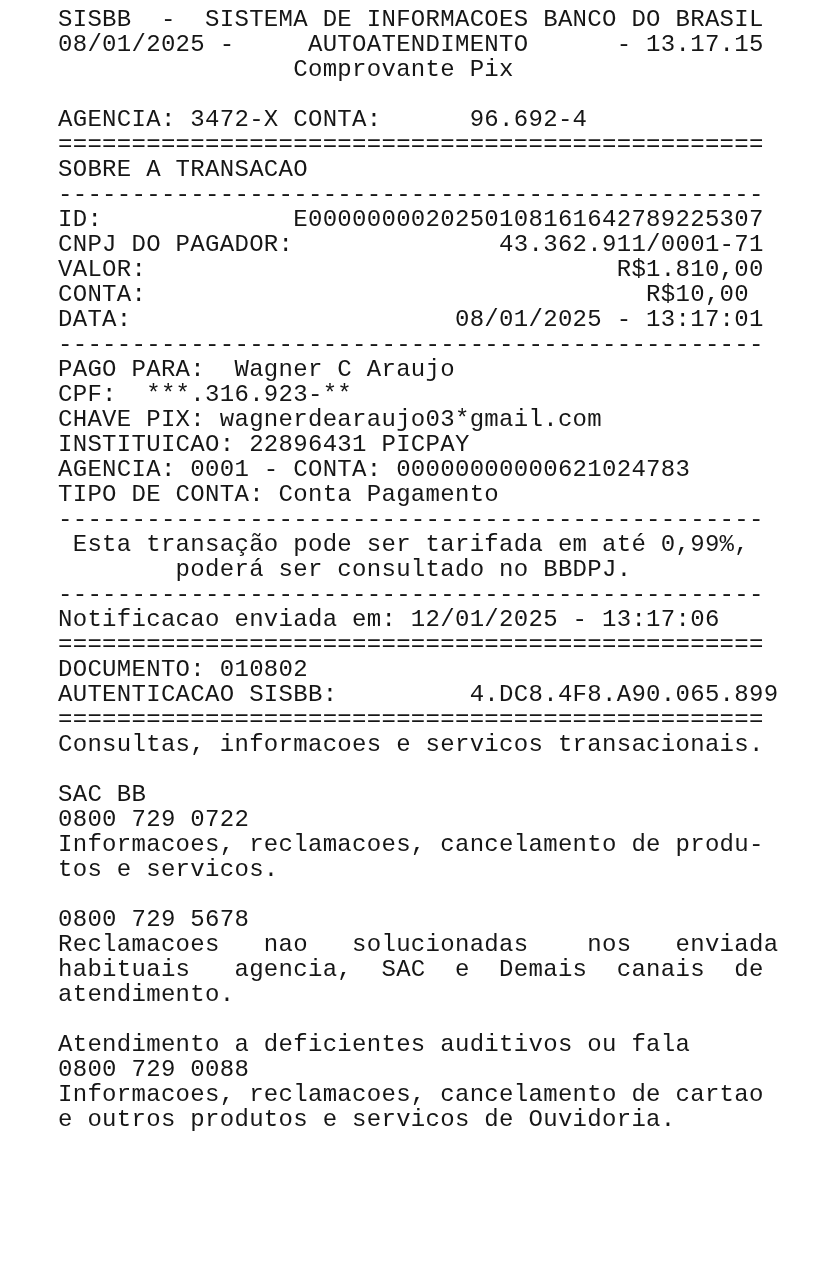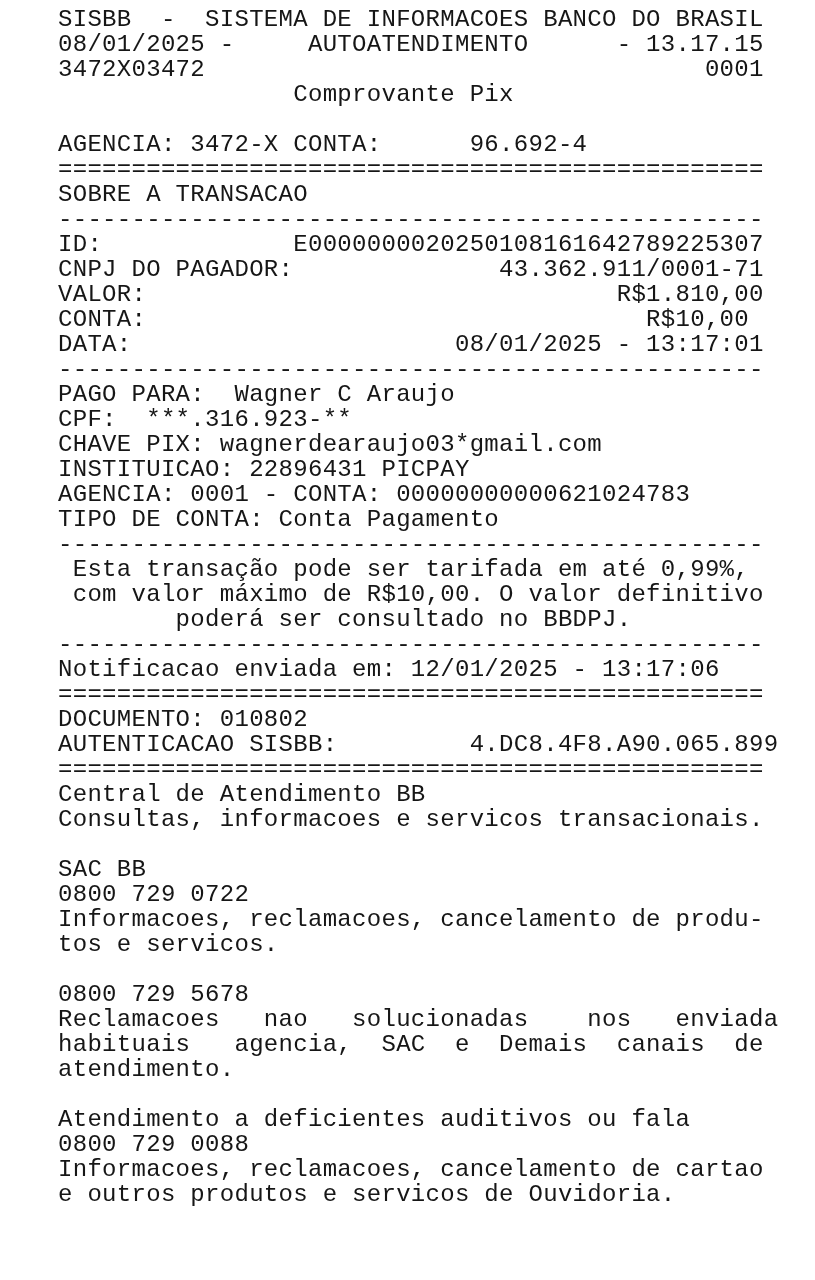--- a/index.html
+++ b/index.html
@@ -29,50 +29,47 @@
     line-height: 25px;
     white-space: pre;
   }
 </style>
 </head>
 <body>
 
 <div class="receipt" id="receipt-container">
     <div class="receipt-line">SISBB  -  SISTEMA DE INFORMACOES BANCO DO BRASIL</div>
     <div class="receipt-line">08/01/2025 -     AUTOATENDIMENTO      - 13.17.15</div>
-    <div class="receipt-line">3472X03472                                  0001</div>
     <div class="receipt-line">                Comprovante Pix</div>
     <div class="receipt-line"></div>
     <div class="receipt-line">AGENCIA: 3472-X CONTA:      96.692-4</div>
     <div class="receipt-line">================================================</div>
     <div class="receipt-line">SOBRE A TRANSACAO</div>
     <div class="receipt-line">------------------------------------------------</div>
     <div class="receipt-line">ID:             E0000000020250108161642789225307</div>
     <div class="receipt-line">CNPJ DO PAGADOR:              43.362.911/0001-71</div>
     <div class="receipt-line">VALOR:                                R$1.810,00</div>
     <div class="receipt-line">CONTA:                                  R$10,00</div>
     <div class="receipt-line">DATA:                      08/01/2025 - 13:17:01</div>
     <div class="receipt-line">------------------------------------------------</div>
     <div class="receipt-line">PAGO PARA:  Wagner C Araujo</div>
     <div class="receipt-line">CPF:  ***.316.923-**</div>
     <div class="receipt-line">CHAVE PIX: wagnerdearaujo03*gmail.com</div>
     <div class="receipt-line">INSTITUICAO: 22896431 PICPAY</div>
     <div class="receipt-line">AGENCIA: 0001 - CONTA: 00000000000621024783</div>
     <div class="receipt-line">TIPO DE CONTA: Conta Pagamento</div>
     <div class="receipt-line">------------------------------------------------</div>
     <div class="receipt-line"> Esta transação pode ser tarifada em até 0,99%,</div>
-    <div class="receipt-line"> com valor máximo de R$10,00. O valor definitivo</div>
     <div class="receipt-line">        poderá ser consultado no BBDPJ.</div>
     <div class="receipt-line">------------------------------------------------</div>
     <div class="receipt-line">Notificacao enviada em: 12/01/2025 - 13:17:06</div>
     <div class="receipt-line">================================================</div>
     <div class="receipt-line">DOCUMENTO: 010802</div>
     <div class="receipt-line">AUTENTICACAO SISBB:         4.DC8.4F8.A90.065.899</div>
     <div class="receipt-line">================================================</div>
-    <div class="receipt-line">Central de Atendimento BB</div>
     <div class="receipt-line">Consultas, informacoes e servicos transacionais.</div>
     <div class="receipt-line"></div>
     <div class="receipt-line">SAC BB</div>
     <div class="receipt-line">0800 729 0722</div>
     <div class="receipt-line">Informacoes, reclamacoes, cancelamento de produ-</div>
     <div class="receipt-line">tos e servicos.</div>
     <div class="receipt-line"></div>
     <div class="receipt-line">0800 729 5678</div>
     <div class="receipt-line">Reclamacoes   nao   solucionadas    nos   enviada</div>
     <div class="receipt-line">habituais   agencia,  SAC  e  Demais  canais  de</div>

